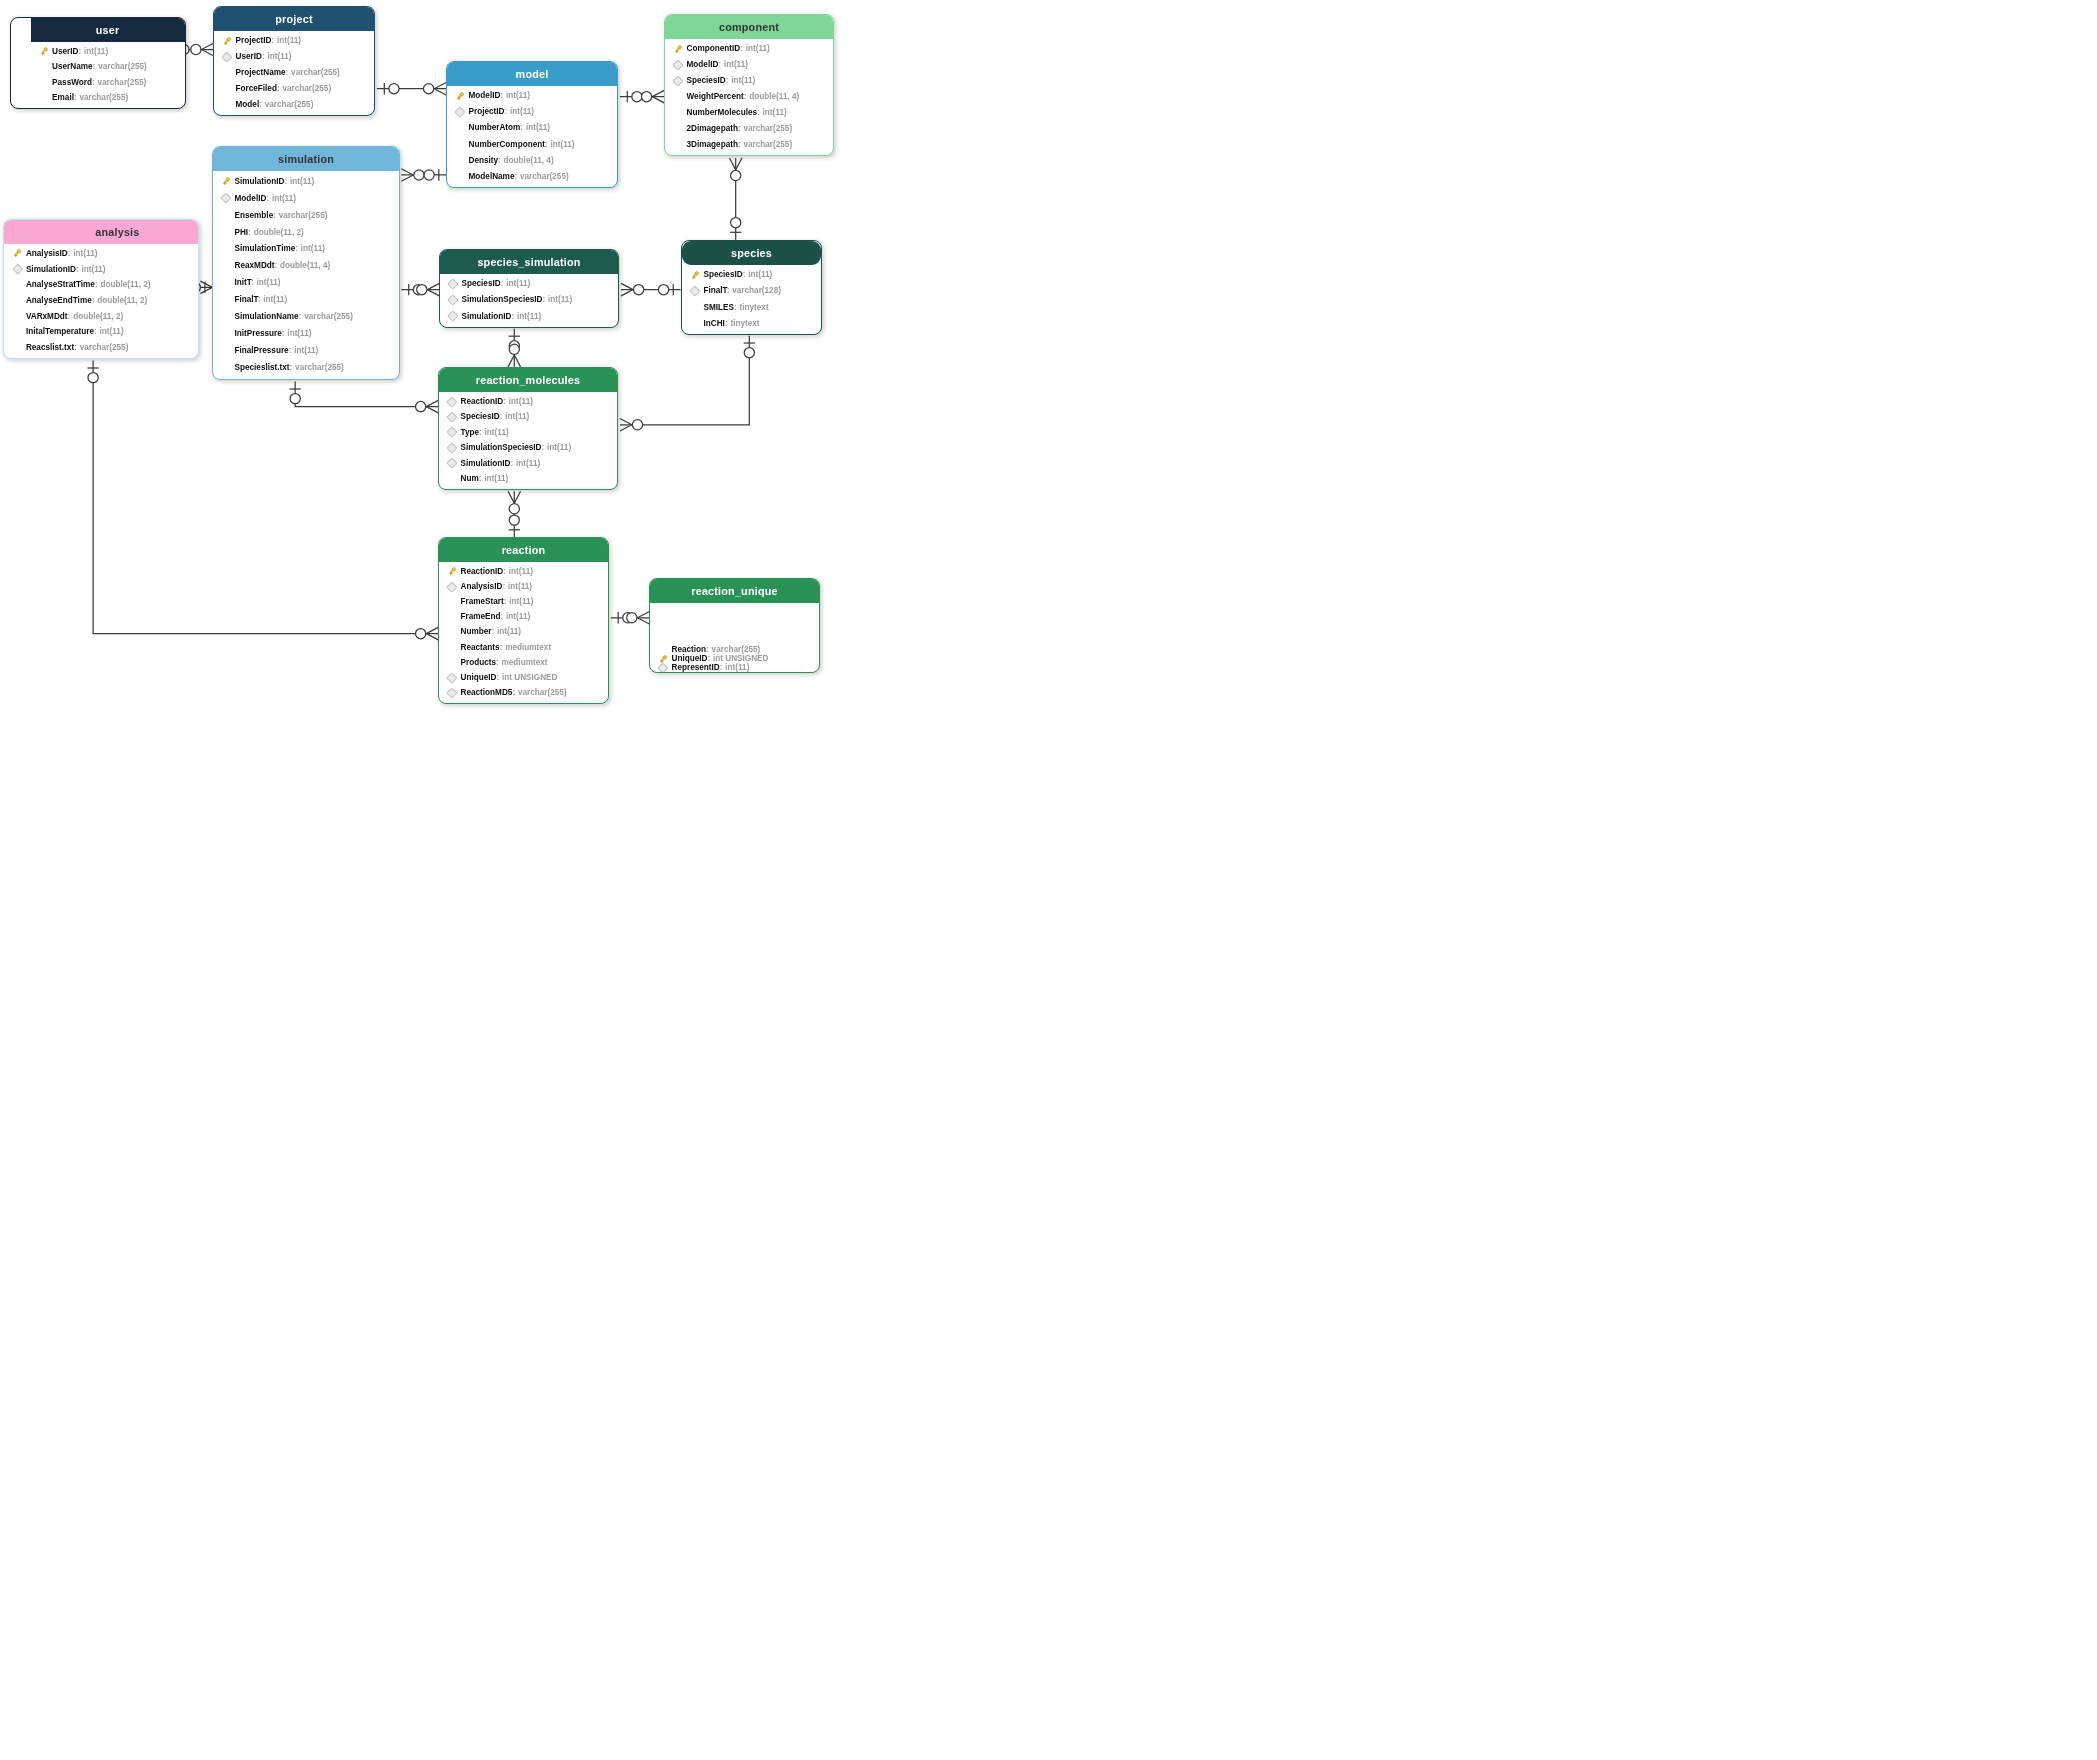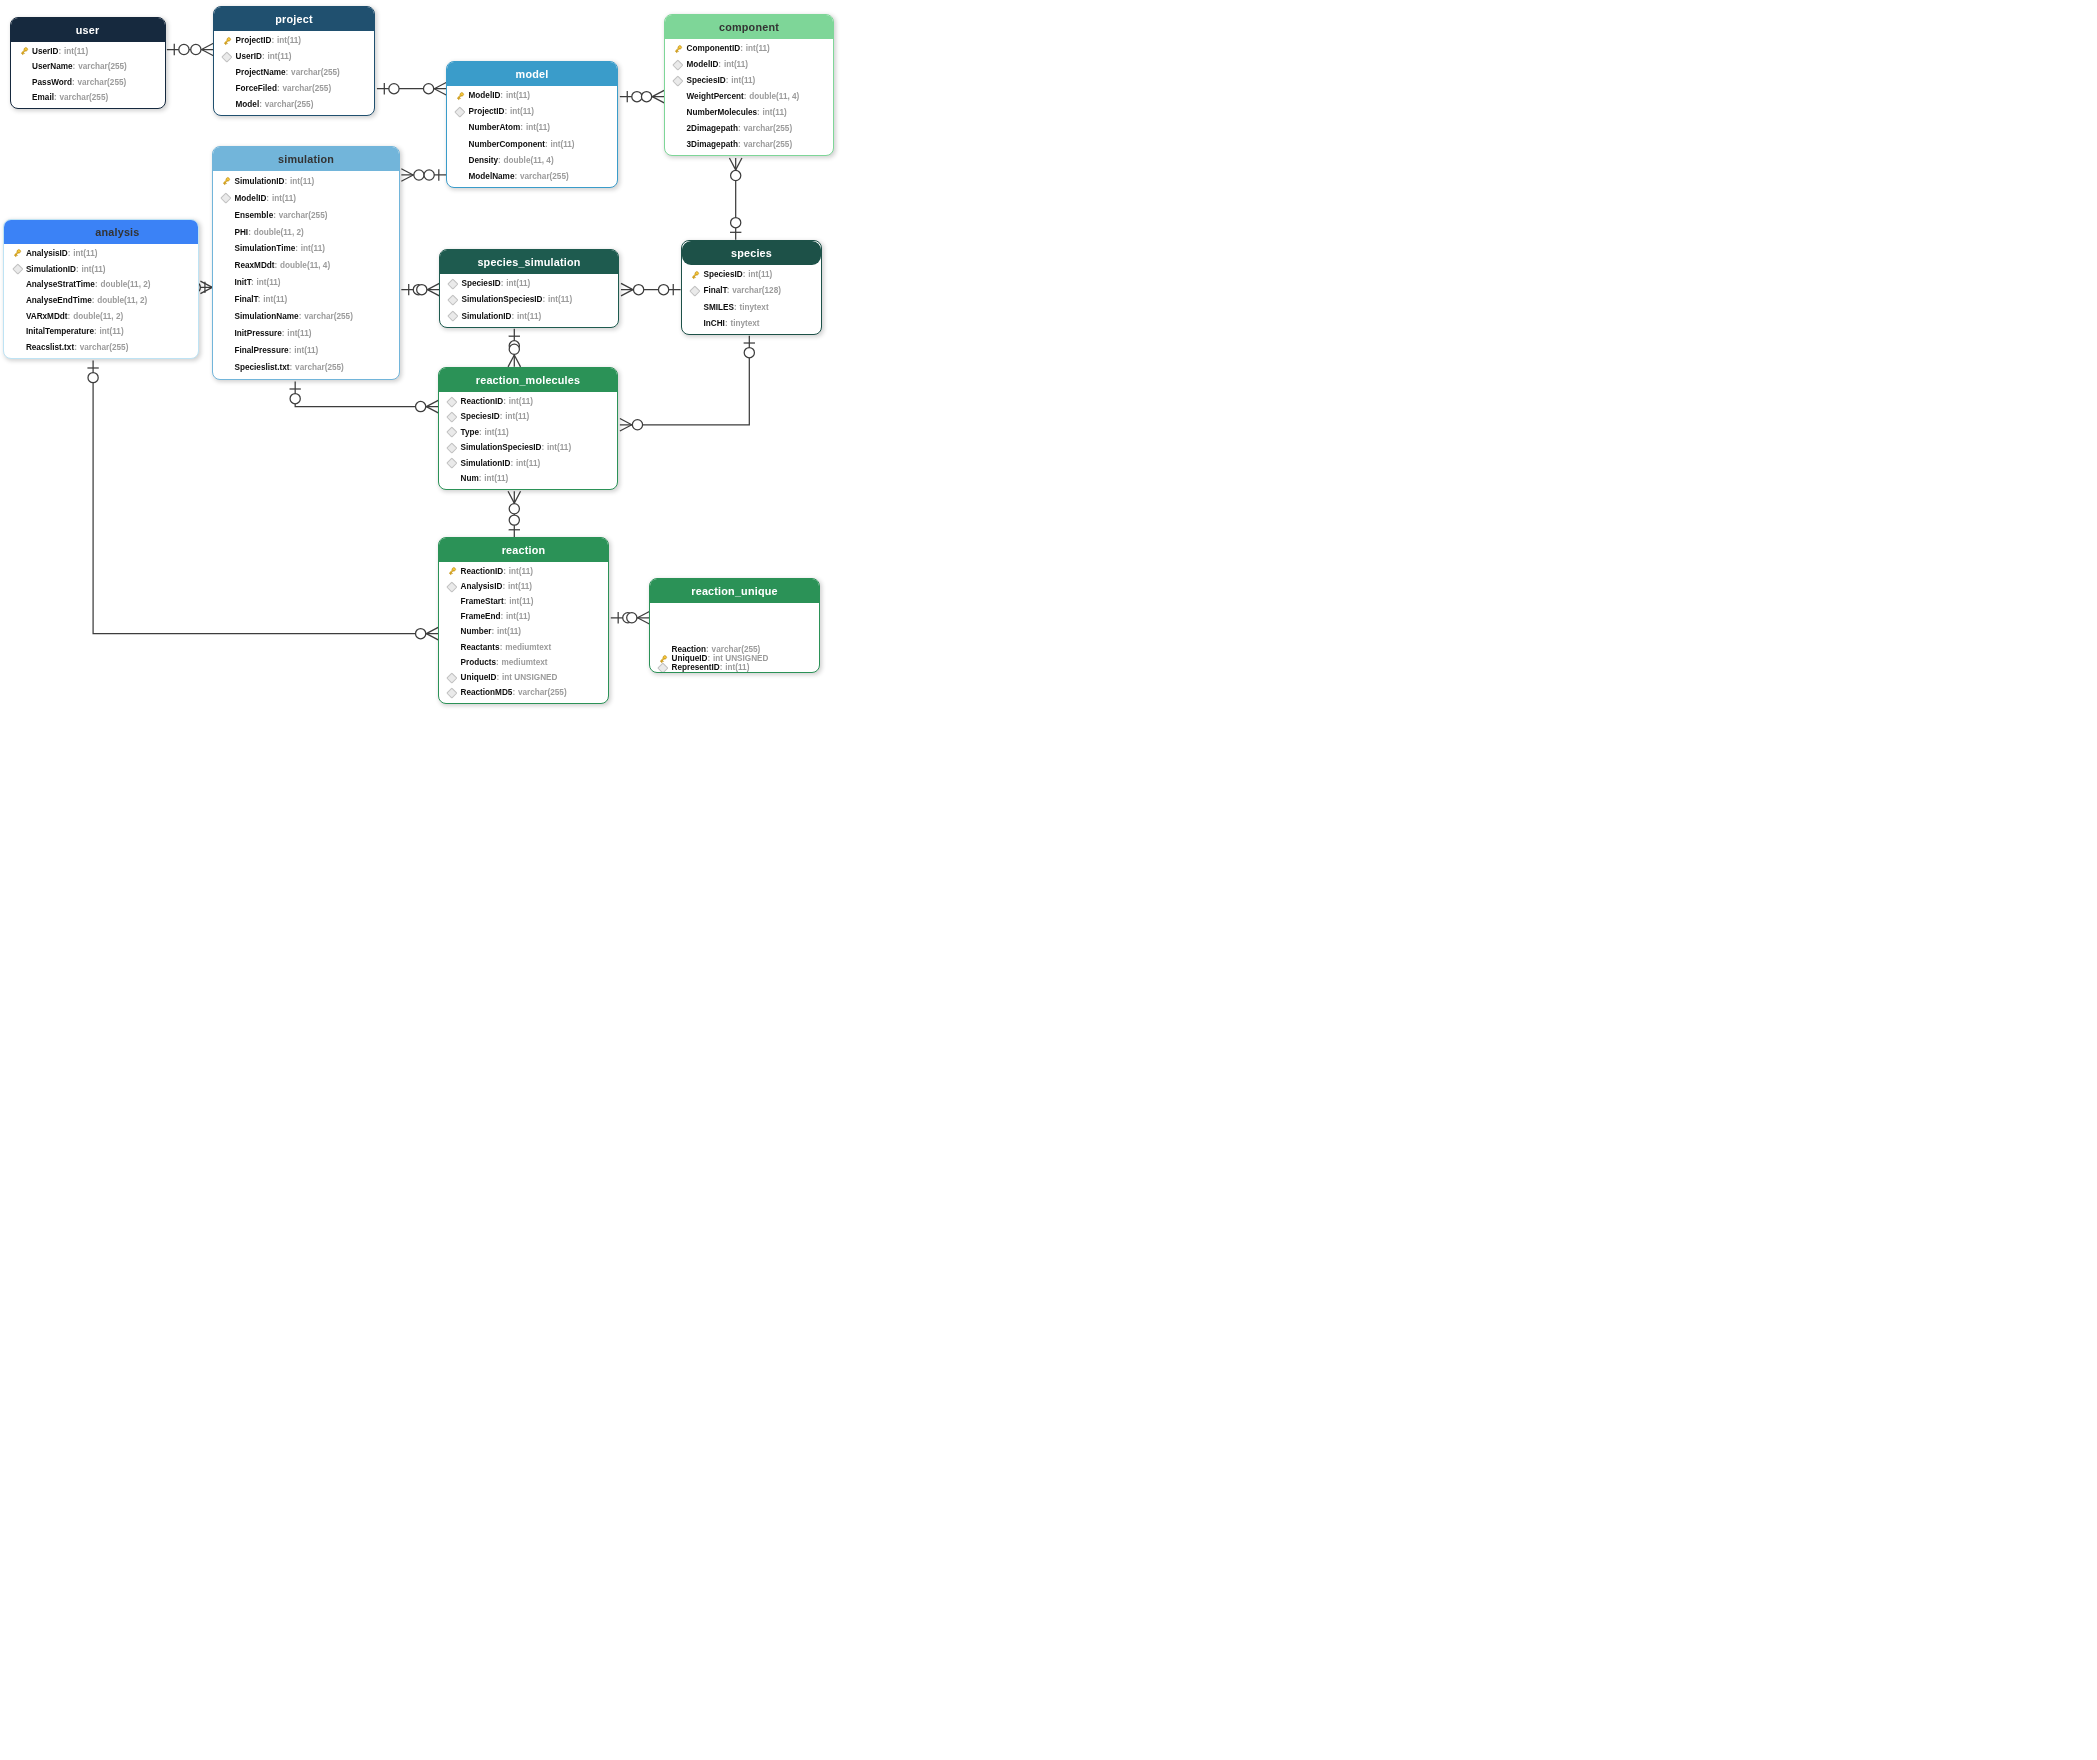--- a/index.html
+++ b/index.html
@@ -151,21 +151,21 @@
       <g>
         <polyline points="1076,1088 1144,1088" fill="none" stroke="#3d3d3d" stroke-width="2.2"></polyline>
         <line x1="1089" y1="1078" x2="1089" y2="1098" stroke="#3d3d3d" stroke-width="2.2"></line>
         <circle cx="1106" cy="1088" r="9" fill="#ffffff" stroke="#3d3d3d" stroke-width="2.2"></circle>
         <line x1="1123" y1="1088" x2="1144" y2="1077" stroke="#3d3d3d" stroke-width="2.2"></line>
         <line x1="1123" y1="1088" x2="1144" y2="1099" stroke="#3d3d3d" stroke-width="2.2"></line>
         <circle cx="1113" cy="1088" r="9" fill="#ffffff" stroke="#3d3d3d" stroke-width="2.2"></circle>
       </g>
     </svg>
 
-<div class="table" style="left: 9.6px; top: 17px; width: 154px; height: 90px; border-color: rgb(22, 41, 62);">
+<div class="table" style="left: 9.6px; top: 17px; width: 154px; height: 90px; border-color: rgb(22, 41, 62); padding-left: 20px;">
       <div class="t-header" style="background: rgb(22, 41, 62); color: rgb(255, 255, 255);">user</div>
       <div class="t-body">
         <div class="row">
           <span class="icon-col">
             <svg class="pk" viewBox="0 0 20 20">
               <g transform="rotate(45 10 10)" fill="#f6c83c" stroke="#b8860b" stroke-width="1.1">
                 <circle cx="10" cy="5.2" r="3.4"></circle>
                 <rect x="8.9" y="7.6" width="2.2" height="9" rx="0.6"></rect>
                 <rect x="10.6" y="12.4" width="3.2" height="1.7" rx="0.5"></rect>
                 <rect x="10.6" y="15.1" width="2.6" height="1.7" rx="0.5"></rect>
@@ -402,21 +402,21 @@
           <span class="ftype">int(11)</span>
         </div>
         <div class="row">
           <span class="icon-col"></span>
           <span class="fname">Specieslist.txt</span>
           <span class="ftype">varchar(255)</span>
         </div>
       </div>
     </div>
     <div class="table" style="left: 3.4px; top: 219px; width: 194px; height: 138px; border-color: rgb(190, 227, 244);">
-      <div class="t-header" style="background: #3b82f6; color: rgb(51, 51, 51); padding-left: 32px;">analysis</div>
+      <div class="t-header" style="background: #f9a8d4; color: rgb(51, 51, 51); padding-left: 32px;">analysis</div>
       <div class="t-body">
         <div class="row">
           <span class="icon-col">
             <svg class="pk" viewBox="0 0 20 20">
               <g transform="rotate(45 10 10)" fill="#f6c83c" stroke="#b8860b" stroke-width="1.1">
                 <circle cx="10" cy="5.2" r="3.4"></circle>
                 <rect x="8.9" y="7.6" width="2.2" height="9" rx="0.6"></rect>
                 <rect x="10.6" y="12.4" width="3.2" height="1.7" rx="0.5"></rect>
                 <rect x="10.6" y="15.1" width="2.6" height="1.7" rx="0.5"></rect>
               </g>

